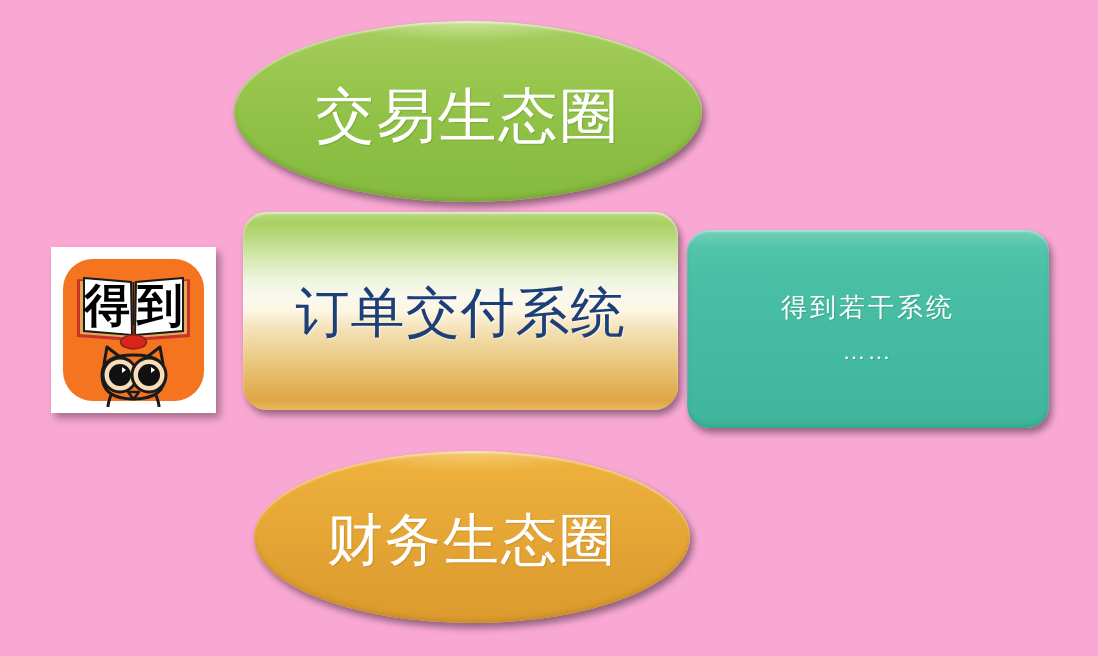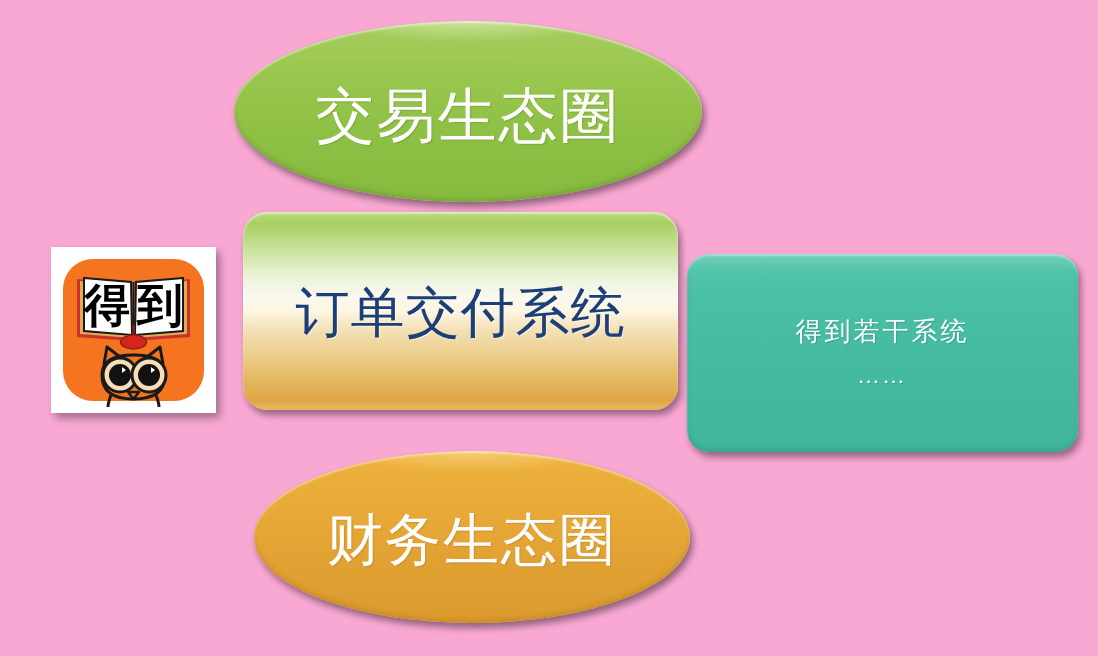--- a/index.html
+++ b/index.html
@@ -119,35 +119,34 @@
     margin-top: 4px;
     text-shadow: 1px 1px 1px rgba(255,255,255,0.55);
     white-space: nowrap;
   }
 
   
   .teal-box {
     position: absolute;
     left: 687px;
     top: 230px;
-    width: 391px;
+    width: 362px;
     height: 198px;
     border-radius: 22px;
     background:
       linear-gradient(180deg, rgba(255,255,255,0.22) 0%, rgba(255,255,255,0.04) 9%, rgba(255,255,255,0.0) 22%),
       linear-gradient(180deg, #4cc3a7 0%, #46bda2 45%, #3fb69b 100%);
     box-shadow:
       3px 5px 7px rgba(0,0,0,0.40),
       inset 0 2px 2px rgba(255,255,255,0.40),
       inset 0 -3px 4px rgba(20,110,90,0.22);
     display: flex;
     flex-direction: column;
     align-items: center;
     justify-content: center;
-    margin-top: 24px;
   }
   .teal-box .label {
     color: #ffffff;
     font-size: 26px;
     letter-spacing: 3px;
     line-height: 1;
     text-shadow: 1px 1px 1px rgba(25,110,92,0.35);
     white-space: nowrap;
   }
   .teal-box .ellipsis {

